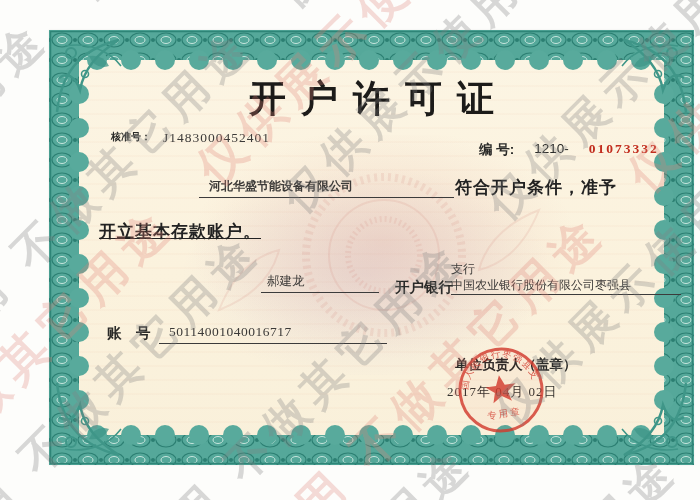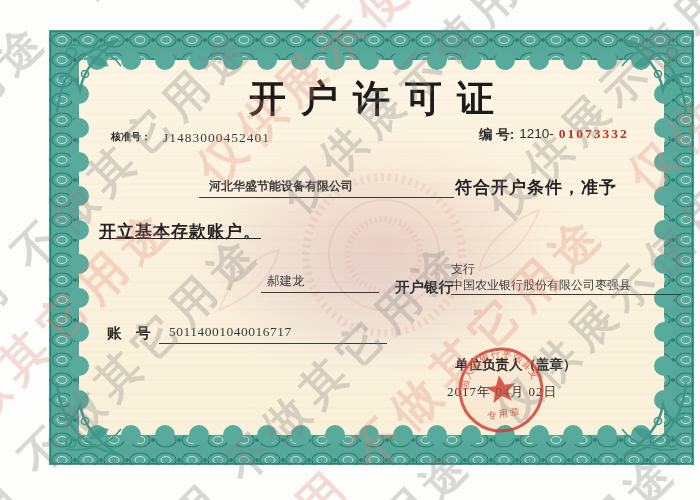--- a/index.html
+++ b/index.html
@@ -37,21 +37,21 @@
     font-family:"Liberation Serif", serif;font-weight:700;
     font-size:37px;letter-spacing:15px;padding-left:15px;box-sizing:border-box;
     color:#1c1b19;
   }
   .lbl{font-weight:700;color:#2a2a28;}
   .serif{font-family:"Liberation Serif", serif;color:#3c3a38;}
 
   .approval-label{left:62px;top:100px;font-size:10px;}
   .approval-value{left:114px;top:100px;font-size:13.5px;letter-spacing:1px;}
 
-  .serial-row{left:430px;top:96px;display:flex;gap:5px;position:absolute;}
+  .serial-row{left:430px;top:111px;display:flex;gap:20px;position:absolute;}
   .serial-row span{position:static;}
   .serial-label{font-size:13.5px;font-weight:700;color:#2a2a28;}
   .serial-prefix{font-size:13.5px;color:#2a2a28;}
   .serial-number{font-family:"Liberation Serif", serif;font-size:13.5px;font-weight:700;
     color:#c22d1e;letter-spacing:2px;}
 
   .body-prefix{left:88px;top:146px;font-size:17px;font-weight:700;color:#222;}
   .company-field{
     left:150px;top:146px;width:245px;height:21px;line-height:21px;
     border-bottom:1px solid #3b3b3b;font-size:12px;padding-left:10px;font-weight:bold;

